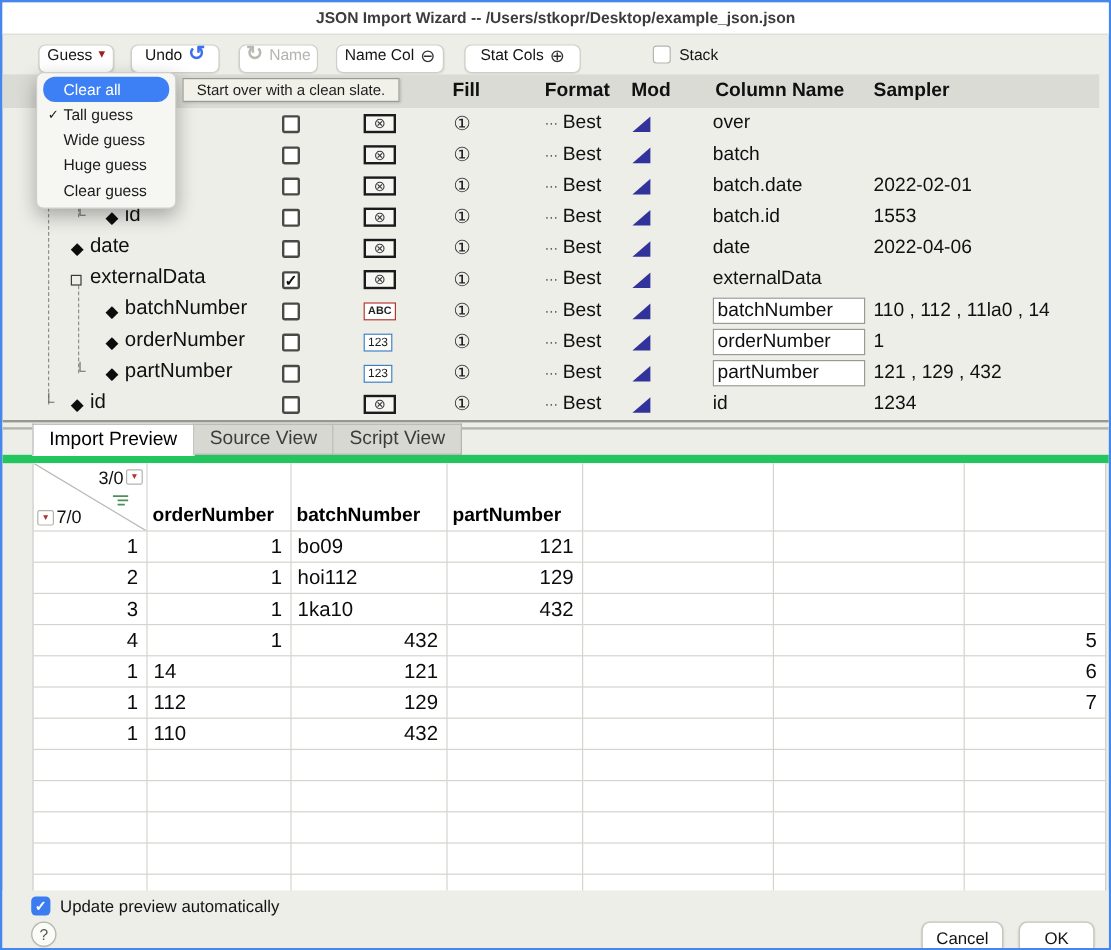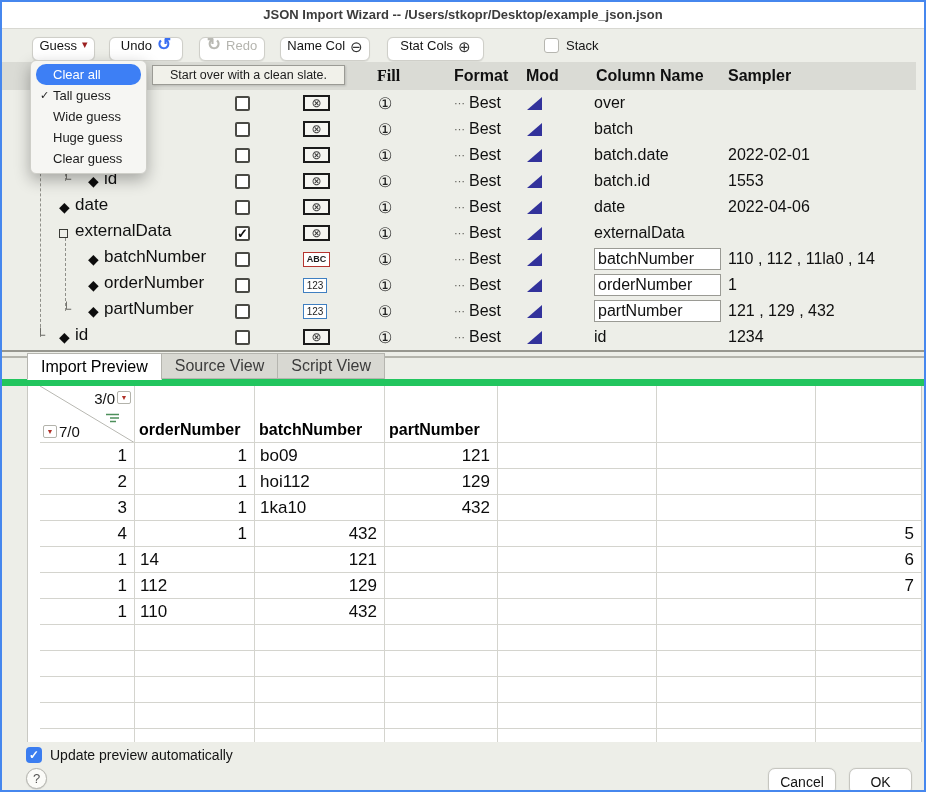--- a/index.html
+++ b/index.html
@@ -26,21 +26,21 @@
   .stack-wrap { position:absolute; left:542px; top:9px; display:flex; align-items:center; gap:7px;
     font-size:13px; color:#141414; }
   .cb { display:inline-flex; align-items:center; justify-content:center; width:15px; height:15px;
     background:#fff; border:1px solid #b6b6b0; border-radius:3px; font-size:12px; line-height:1; }
 
   
   .grid-cols { display:grid; grid-template-columns:230px 65px 75px 75px 75px 70px 132px minmax(0,1fr); }
   .cols-header { position:absolute; left:0; top:60px; width:914px; height:28px; background:#dadbd5;
     font-size:16px; font-weight:bold; color:#101010; align-items:center; }
   .cols-header > span { padding-left:4px; white-space:nowrap; overflow:hidden; }
-  .cols-header > .h-col { padding-left:6px; } .cols-header > .h-fill { padding-left:5px;font-family:Liberation Serif, serif; }
+  .cols-header > .h-col { padding-left:6px; } .cols-header > .h-fill { padding-left:5px; }
   .cols-header > .h-format { padding-left:7px; } .cols-header > .h-mod { padding-left:4px; }
   .cols-rows { position:absolute; left:0; top:88px; width:922px; height:260px;
     grid-auto-rows:26px; align-items:center; font-size:16px; color:#101010; }
   .cols-rows > div { height:26px; display:flex; align-items:center; overflow:hidden; }
   .tcell { position:relative; overflow:visible !important; }
   .tcell .corner { position:absolute; top:3px; font-size:13px; color:#6b6b66; }
   .tcell .dia { position:absolute; top:4px; font-size:14px; color:#0c0c0c; line-height:18px; }
   .tcell .sq { position:absolute; top:9px; width:9px; height:9px; border:1.5px solid #3a3a36; background:#edeee8; }
   .tcell .tlabel { position:absolute; top:1px; font-size:17px; white-space:nowrap; }
   .guide { position:absolute; border-left:1px dashed #8f8f89; width:0; }
@@ -70,21 +70,21 @@
     padding-left:25px; display:flex; align-items:flex-end; }
   .tab { height:26px; padding:0 13px; display:flex; align-items:center; font-size:16px; color:#3c3c3c;
     background:#d8d8d2; border:1px solid #b5b5af; border-left:none; }
   .tab:first-child { border-left:1px solid #b5b5af; }
   .tab.active { background:#fff; color:#000; border-bottom:1px solid #fff; margin-bottom:-1px; height:27px; z-index:2; }
 
   
   .preview { position:absolute; left:25px; top:384px; width:895px; height:370px; background:#fff;
     border-left:1px solid #c9c9c3; border-right:1px solid #c9c9c3; }
   .ptable { display:grid; grid-template-columns:95px 120px 130px 113px 159px 159px minmax(0,1fr);
-    grid-template-rows:57px; grid-auto-rows:26px;margin-left:12px; }
+    grid-template-rows:57px; grid-auto-rows:26px; }
   .ptable > div { border-right:1px solid #d4d4ce; border-bottom:1px solid #d4d4ce;
     display:flex; align-items:center; overflow:hidden; }
   .ptable > div:nth-child(7n) { border-right:none; }
   .pcorner { position:relative; }
   .pcorner svg.diag { position:absolute; left:0; top:0; }
   .badge-txt { position:absolute; font-size:15px; color:#101010; }
   .red-btn { position:absolute; width:14px; height:13px; background:#fff; border:1px solid #b3b3ab;
     border-radius:2px; display:flex; align-items:center; justify-content:center; }
   .red-btn span { font-size:7px; color:#b03028; line-height:1; }
   .list-ic { position:absolute; }
@@ -107,21 +107,21 @@
 
   
   .menu { position:absolute; left:28px; top:58px; width:117px; background:#f6f6f3; border:1px solid #cfcfc9;
     border-radius:6px; box-shadow:0 6px 16px rgba(0,0,0,.3); padding:3px 0 4px 0; z-index:20; }
   .mi { height:21px; margin:0 5px; display:flex; align-items:center; font-size:13px; color:#1c1c1c;
     border-radius:4px; }
   .mi.hl { background:#3d7ff5; color:#fff;border-radius:10px; }
   .mi-check { width:17px; text-align:center; font-size:11px; flex:0 0 17px; }
 
   
-  .tooltip { position:absolute; left:150px; top:63px; height:20px; padding:0 17px; background:#f1f1ea;
+  .tooltip { position:absolute; left:150px; top:63px; height:20px; padding:0 11px; background:#f1f1ea;
     border:1px solid #9b9b95; font-size:12.5px; line-height:18px; color:#1c1c1c; white-space:nowrap;
     box-shadow:1px 1px 2px rgba(0,0,0,.15); z-index:21; }
 </style>
 </head>
 <body>
 
 <div id="win">
 
   <div class="titlebar">JSON Import Wizard -- /Users/stkopr/Desktop/example_json.json</div>
 
@@ -129,21 +129,21 @@
     <div class="tb-btn" style="left:30px;width:63px">
       <span>Guess</span>
       <span class="caret">▾</span>
     </div>
     <div class="tb-btn" style="left:107px;width:74px">
       <span>Undo</span>
       <span class="undo-ic">↺</span>
     </div>
     <div class="tb-btn disabled" style="left:197px;width:66px">
       <span class="redo-ic">↻</span>
-      <span>Redo</span>
+      <span>Name</span>
     </div>
     <div class="tb-btn" style="left:278px;width:90px">
       <span>Name Col</span>
       <span class="circ-ic">⊖</span>
     </div>
     <div class="tb-btn" style="left:385px;width:97px">
       <span>Stat Cols</span>
       <span class="circ-ic">⊕</span>
     </div>
     <div class="stack-wrap">

